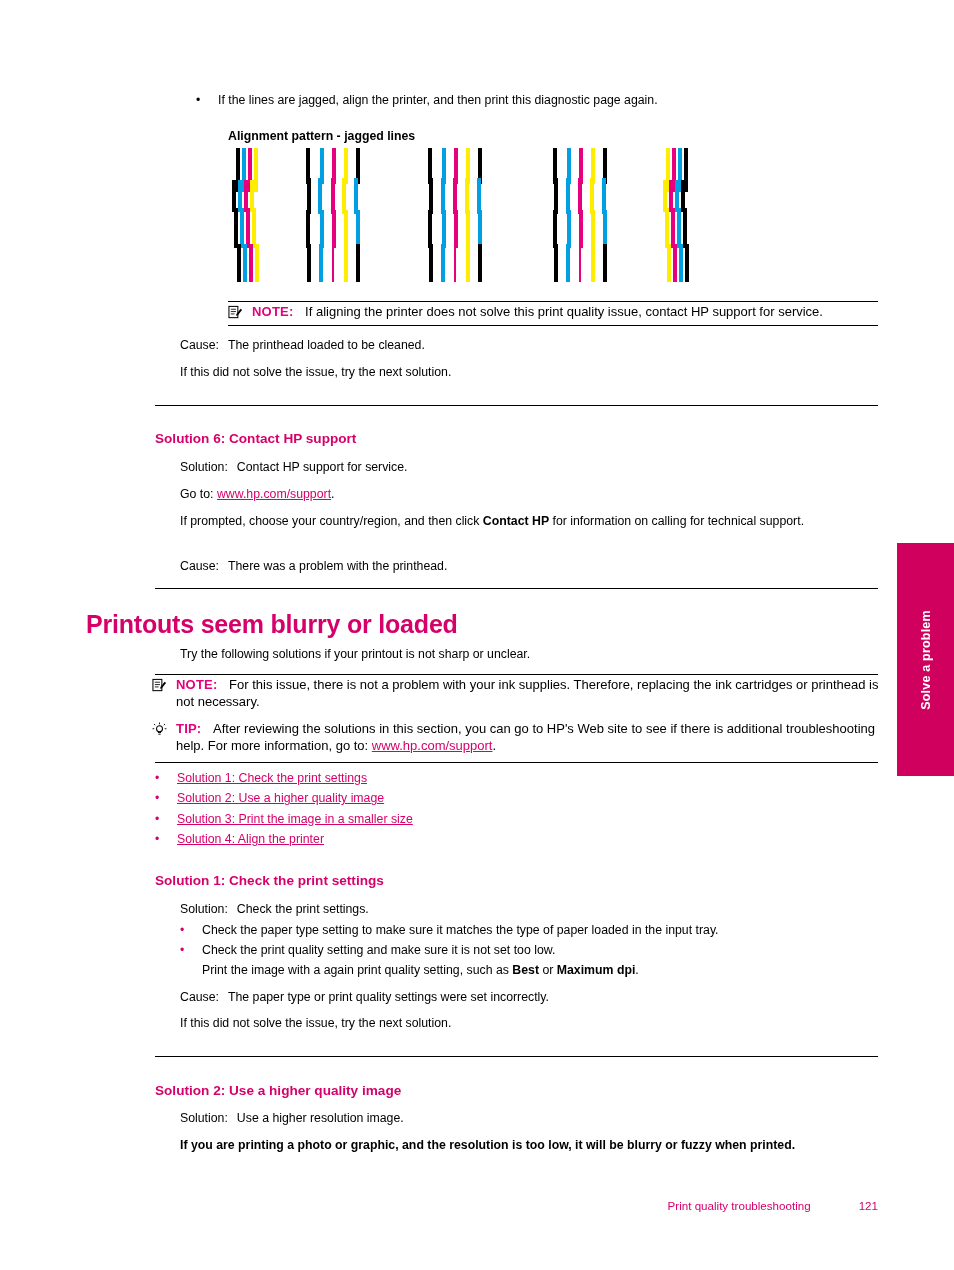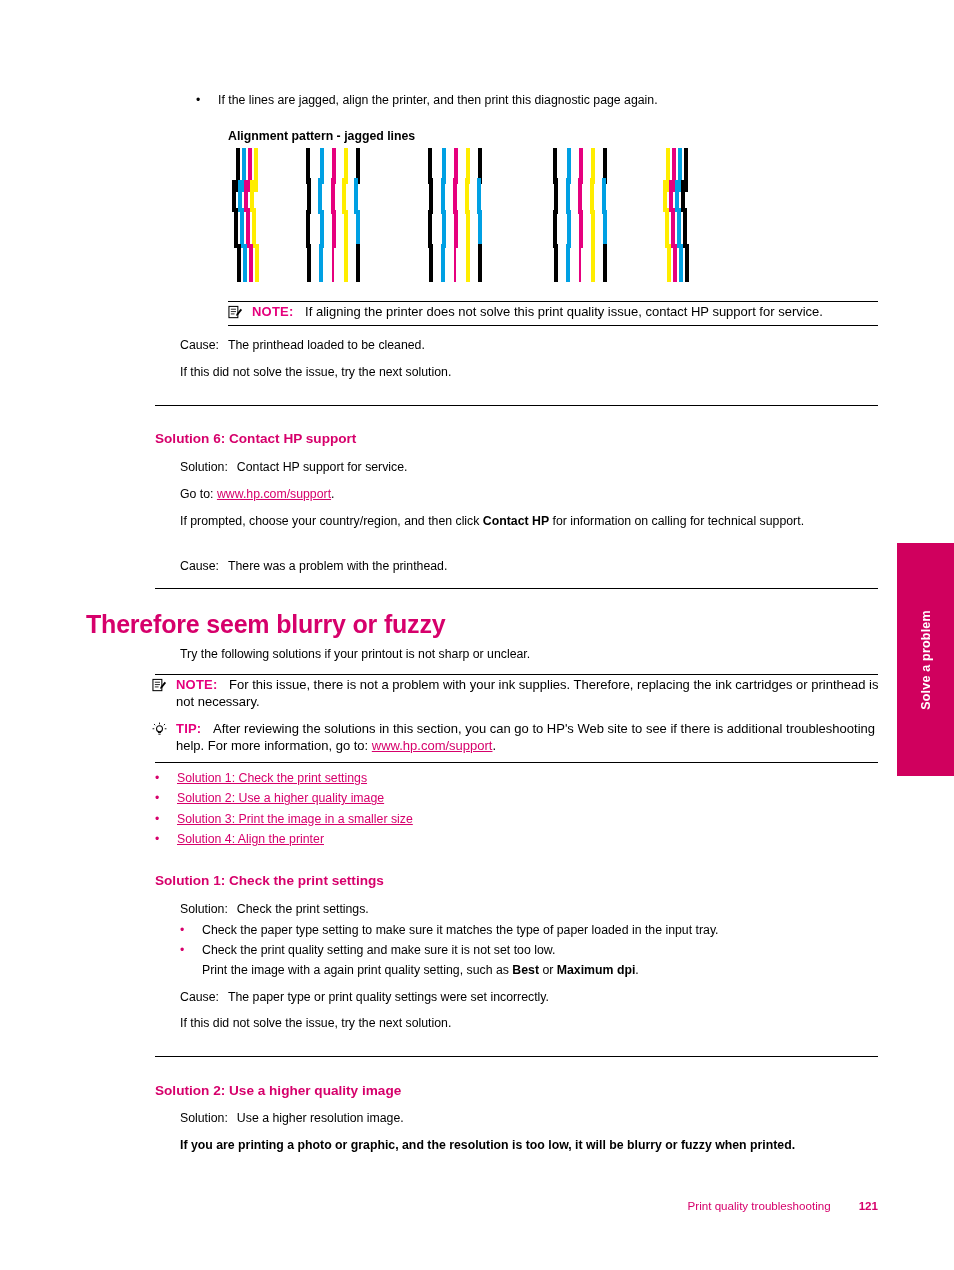--- a/index.html
+++ b/index.html
@@ -143,21 +143,21 @@
   .footer {
     position: absolute;
     left: 0;
     right: 0;
     bottom: 58px;
     text-align: right;
     padding-right: 76px;
     color: #d6006b;
     font-size: 11.6px;
   }
-  .footer .fnum { margin-left: 28px; font-weight: bold; }
+  .footer .fnum { margin-left: 48px; }
 </style>
 </head>
 <body>
 
 <div class="page">
 
   <div class="abs bullet-row" style="left:196px; top:92px; width:700px;">
     <span class="bullet-dot">•</span>
     <span class="bullet-body body-text">If the lines are jagged, align the printer, and then print this diagnostic page again.</span>
   </div>
@@ -331,21 +331,21 @@
     <span>Go to: </span><a class="link" href="#">www.hp.com/support</a><span>.</span>
   </div>
 
   <div class="abs defrow" style="left:180px; top:558px; width:700px;">
     <span class="dt">Cause:</span>
     <span>There was a problem with the printhead.</span>
   </div>
 
   <hr class="rule abs" style="left:155px; top:588px; width:723px;">
 
-  <div class="abs big-heading" style="left:86px; top:610px;">Therefore seem blurry or fuzzy</div>
+  <div class="abs big-heading" style="left:86px; top:610px;">Printouts seem blurry or loaded</div>
 
   <div class="abs body-text" style="left:180px; top:646px; width:700px;">Try the following solutions if your printout is not sharp or unclear.</div>
 
   <hr class="rule abs" style="left:155px; top:674px; width:723px;">
   <div class="abs admon" style="left:152px; top:721px; width:728px;">
     <span class="admon-icon">
       <svg width="15" height="15" viewBox="0 0 16 16" aria-hidden="true">
         <circle cx="8" cy="7.2" r="3.2" fill="none" stroke="#000" stroke-width="1.1"></circle>
         <line x1="6.3" y1="11.2" x2="9.7" y2="11.2" stroke="#000" stroke-width="1"></line>
         <line x1="6.8" y1="13" x2="9.2" y2="13" stroke="#000" stroke-width="1"></line>

